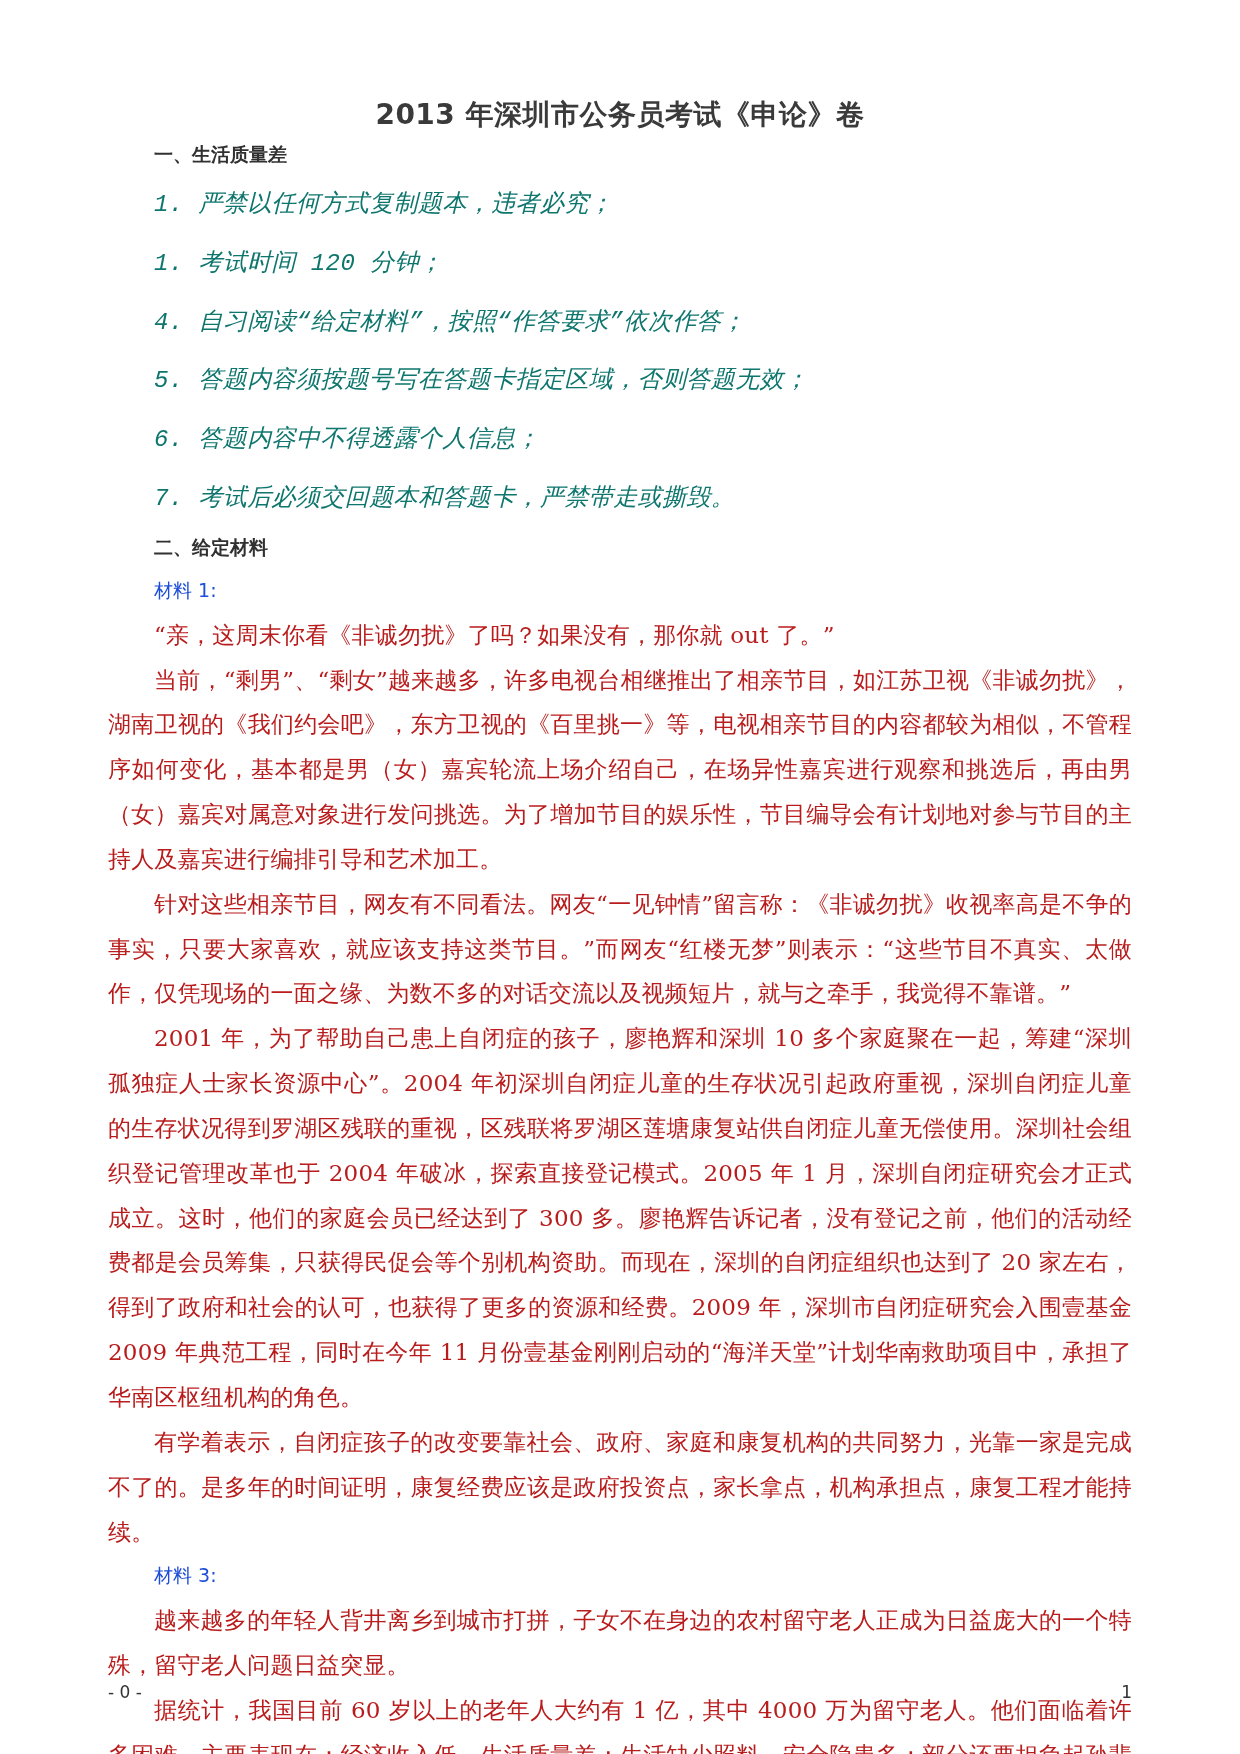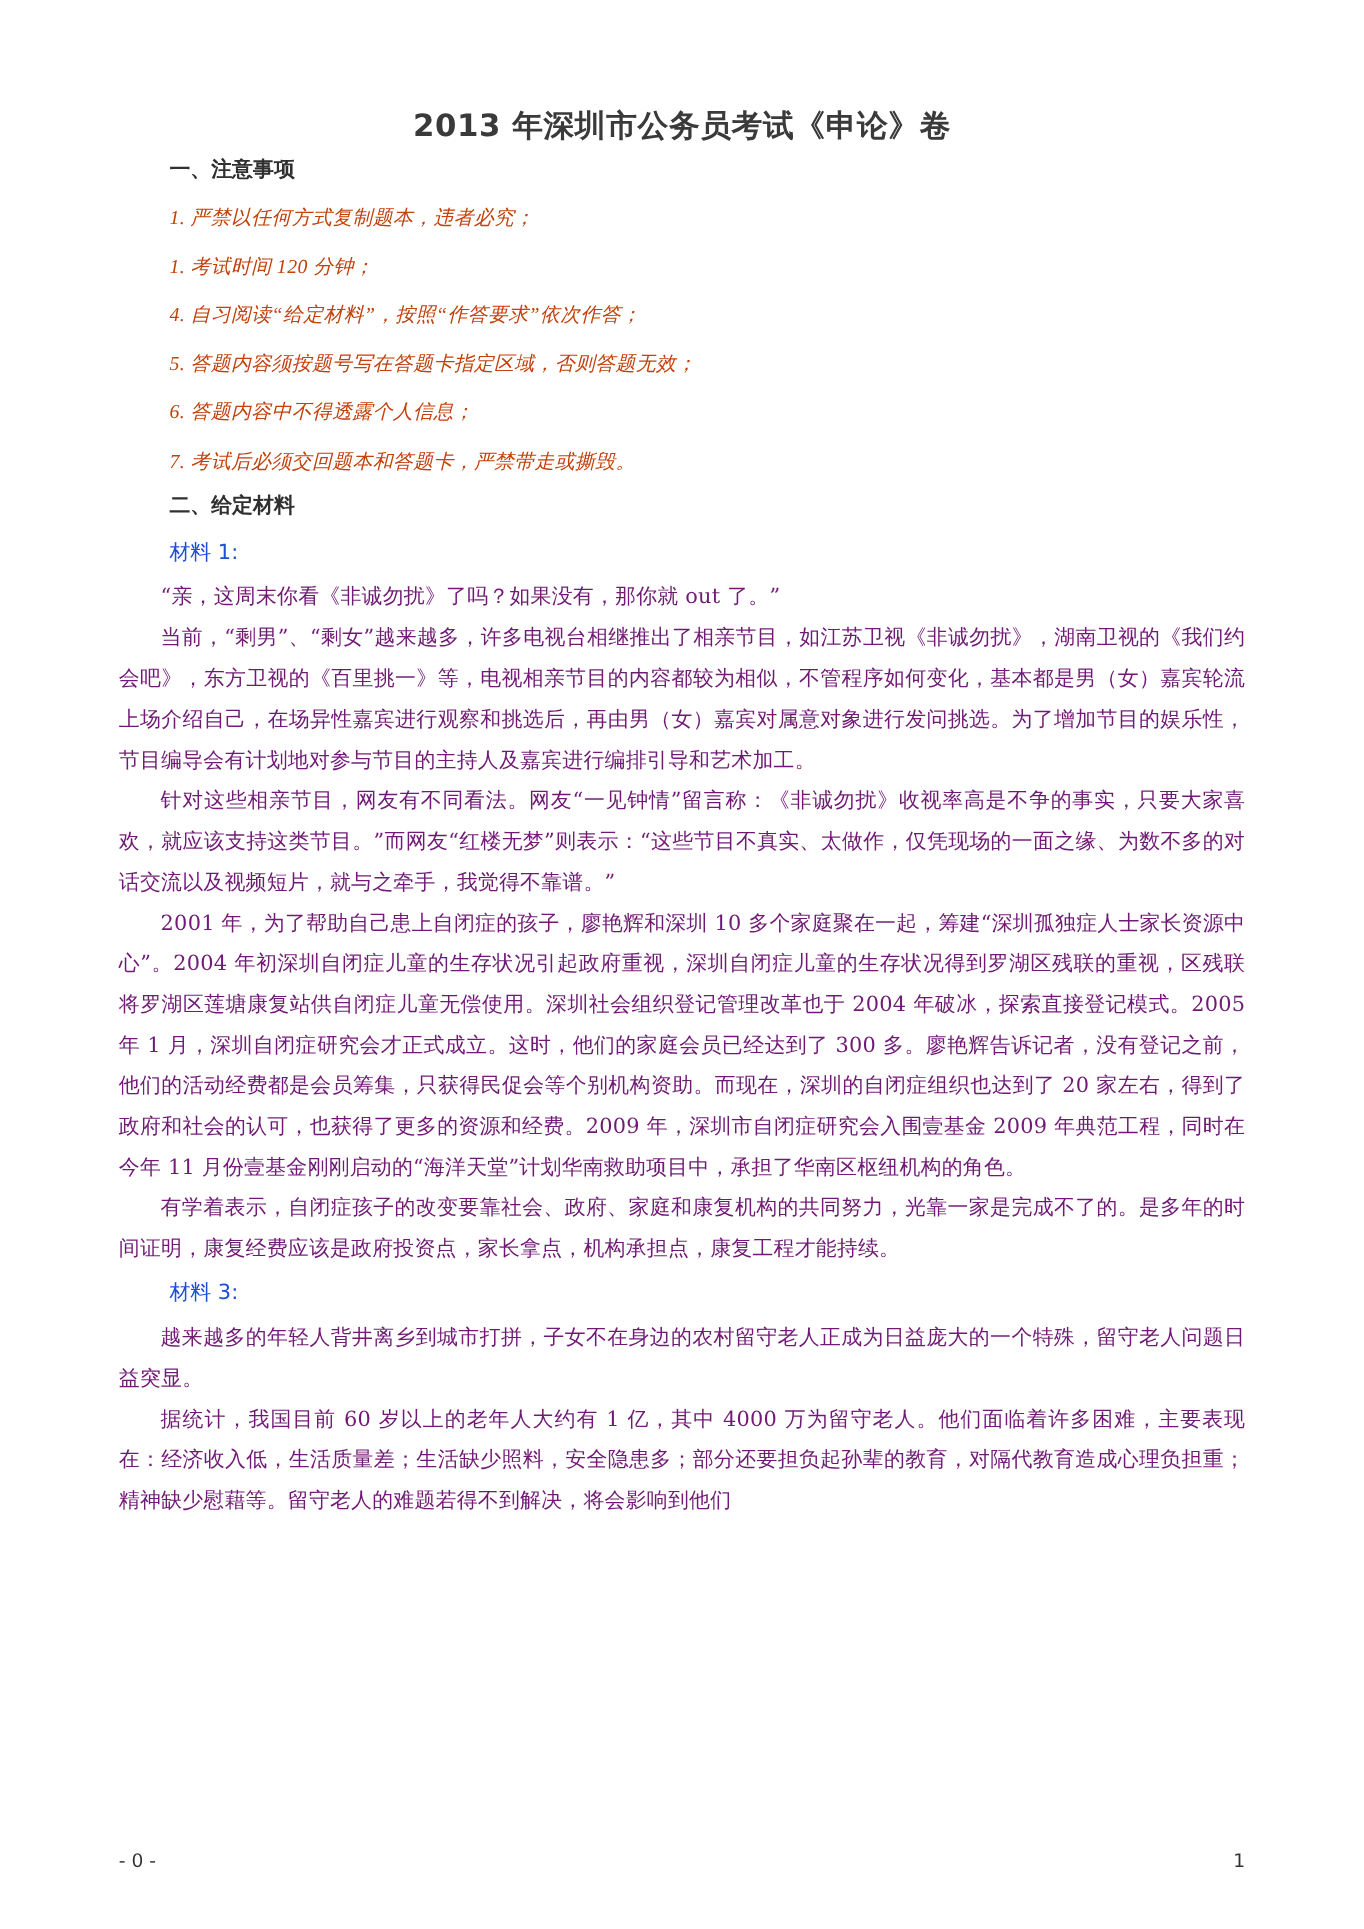--- a/index.html
+++ b/index.html
@@ -49,45 +49,45 @@
     line-height: 1.9;
   }
 
   
   .notice-list {
     list-style: none;
     margin: 0;
     padding: 0;
   }
   .notice-item {
-    font-family: Liberation Serif, serif;
+    font-family: Liberation Mono, monospace;
     font-style: italic;
-    font-size: 18px;
-    color: #c2410c;
+    font-size: 24px;
+    color: #0f766e;
     padding-left: 46px;
     line-height: 2.45;
     letter-spacing: 0.4px;
     white-space: nowrap;
   }
 
   
   .material-label {
     font-family: "DejaVu Sans", sans-serif;
     font-size: 19px;
     color: #1d4ed8;
     padding-left: 46px;
     line-height: 2.3;
     margin: 0;
   }
 
   
   .body-para {
     font-family: "DejaVu Serif", serif;
-    font-size: 19px;
-    color: #701a75;
+    font-size: 23px;
+    color: #b91c1c;
     line-height: 1.95;
     margin: 0;
     text-align: justify;
     text-justify: inter-character;
     text-indent: 2em;
     letter-spacing: 0.2px;
   }
 
   
   .footer {
@@ -112,21 +112,21 @@
   }
 </style>
 </head>
 <body>
 
 <div class="page">
 
   <h1 class="doc-title">2013 年深圳市公务员考试《申论》卷</h1>
 
   <div>
-    <div class="section-heading">一、注意事项</div>
+    <div class="section-heading">一、生活质量差</div>
 
     <ul class="notice-list">
       <li class="notice-item">1. 严禁以任何方式复制题本，违者必究；</li>
       <li class="notice-item">1. 考试时间 120 分钟；</li>
       <li class="notice-item">4. 自习阅读“给定材料”，按照“作答要求”依次作答；</li>
       <li class="notice-item">5. 答题内容须按题号写在答题卡指定区域，否则答题无效；</li>
       <li class="notice-item">6. 答题内容中不得透露个人信息；</li>
       <li class="notice-item">7. 考试后必须交回题本和答题卡，严禁带走或撕毁。</li>
     </ul>
   </div>

